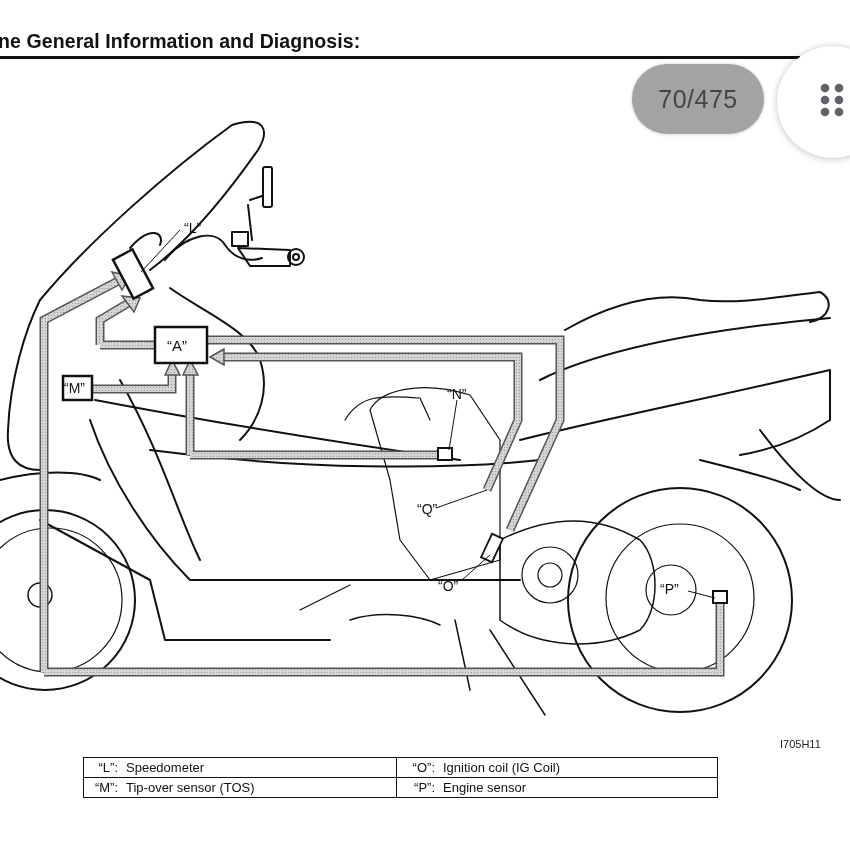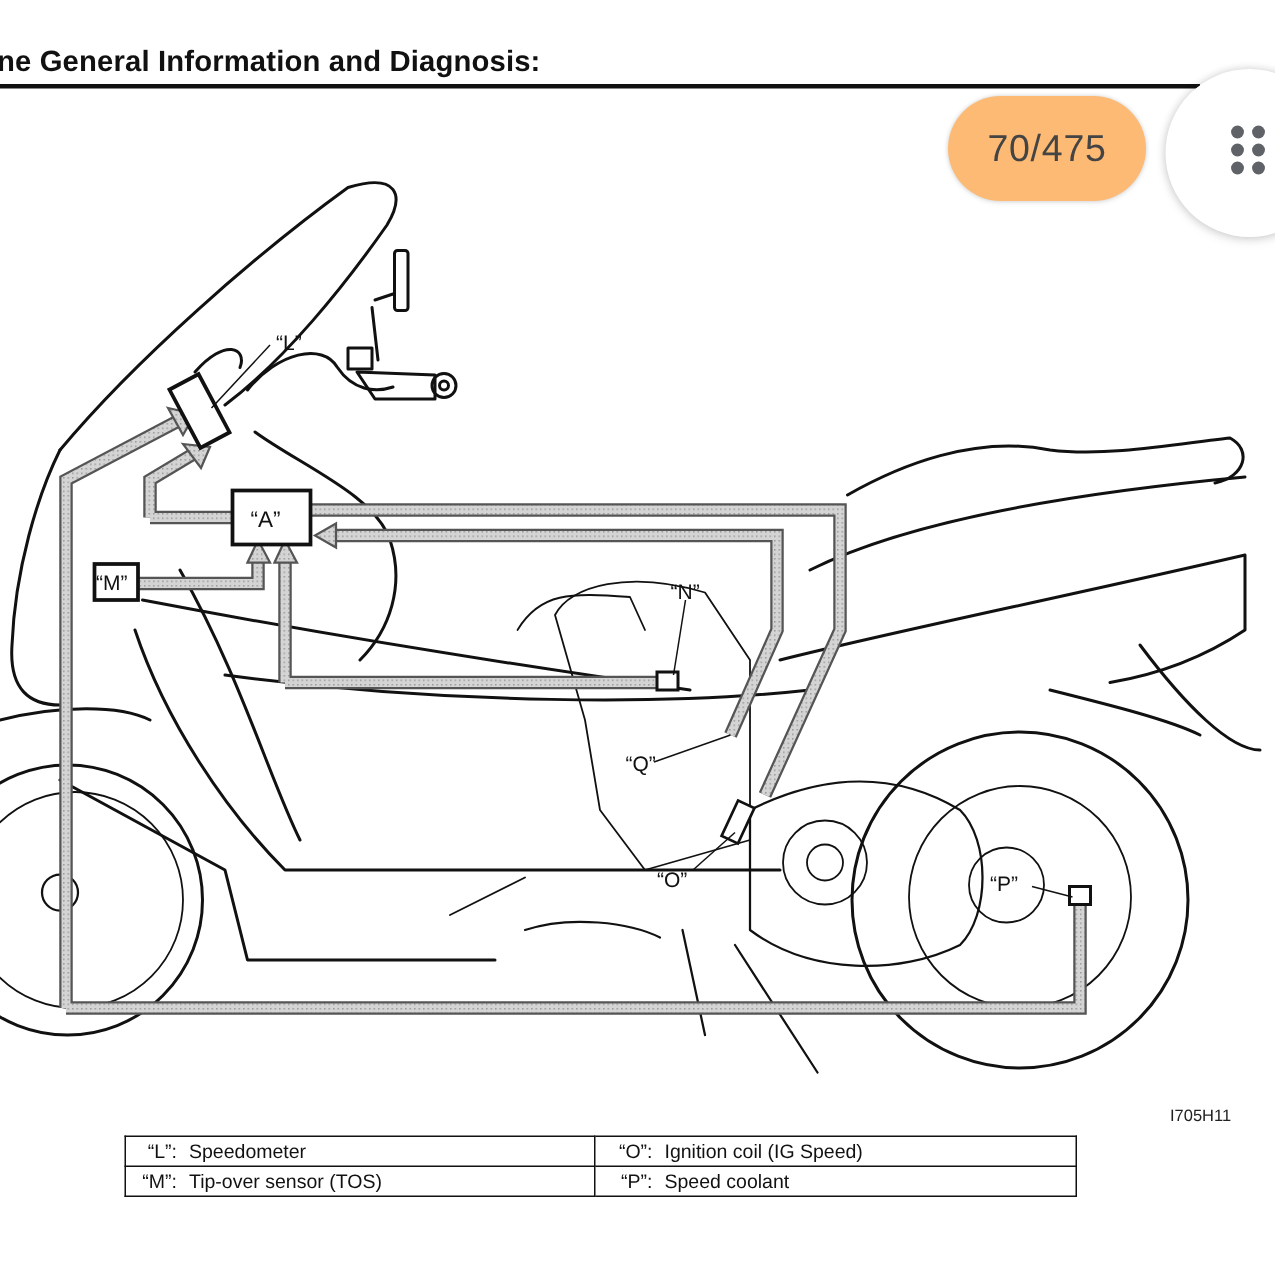--- a/index.html
+++ b/index.html
@@ -2,21 +2,21 @@
 <html><head>
 <meta charset="utf-8">
 <style>
   html, body { margin:0; padding:0; }
   body { width:850px; height:856px; background:#ffffff; position:relative; overflow:hidden;
          font-family:"Liberation Sans", sans-serif; color:#111; }
   .heading { position:absolute; left:-2px; top:30px; font-weight:bold; font-size:19.5px;
              letter-spacing:0.1px; white-space:nowrap; }
   .rule { position:absolute; left:0; top:56px; width:800px; height:3px; background:#111; }
   .page-pill { position:absolute; left:632px; top:64px; width:132px; height:70px; border-radius:35px;
-               background:#fdba74; box-shadow:0 0 3px rgba(0,0,0,0.14), 0 1px 4px rgba(0,0,0,0.08);
+               background:#a3a3a3; box-shadow:0 0 3px rgba(0,0,0,0.14), 0 1px 4px rgba(0,0,0,0.08);
                display:flex; align-items:center; justify-content:center;
                font-size:25px; color:#444; letter-spacing:0.5px; }
   .menu-fab { position:absolute; left:777px; top:46px; width:112px; height:112px; border-radius:50%;
               background:#fff; box-shadow:0 0 6px rgba(0,0,0,0.16), 0 2px 8px rgba(0,0,0,0.10); }
   .menu-fab svg { position:absolute; left:42px; top:36px; }
   .diagram { position:absolute; left:0; top:110px; }
   .fig-id { position:absolute; left:780px; top:738px; font-size:11px; color:#222; white-space:nowrap; }
   table.legend { position:absolute; left:83px; top:757px; width:635px; border-collapse:collapse;
                  font-size:13px; }
   table.legend td { border:1.5px solid #111; height:19px; padding:0 0 0 8px; white-space:nowrap; }
@@ -149,25 +149,25 @@
   <text class="lbl" x="438" y="591">“O”</text>
   <text class="lbl" x="660" y="594">“P”</text>
 </svg>
 
 <div class="fig-id">I705H11</div>
 
 <table class="legend">
   <tbody>
       <tr>
     <td class="c1"><span class="key">“L”:</span><span>Speedometer</span></td>
-    <td class="c2"><span class="key">“O”:</span><span>Ignition coil (IG Speed)</span></td>
+    <td class="c2"><span class="key">“O”:</span><span>Ignition coil (IG Coil)</span></td>
   </tr>
   <tr>
     <td class="c1"><span class="key">“M”:</span><span>Tip-over sensor (TOS)</span></td>
-    <td class="c2"><span class="key">“P”:</span><span>Speed coolant</span></td>
+    <td class="c2"><span class="key">“P”:</span><span>Engine sensor</span></td>
   </tr>
 </tbody>
   </table>
 
 <div class="page-pill">70/475</div>
 
 <div class="menu-fab">
   <svg width="26" height="36" viewBox="0 0 26 36">
     <g fill="#5f6368">
       <circle cx="6" cy="6" r="4.3"></circle>

